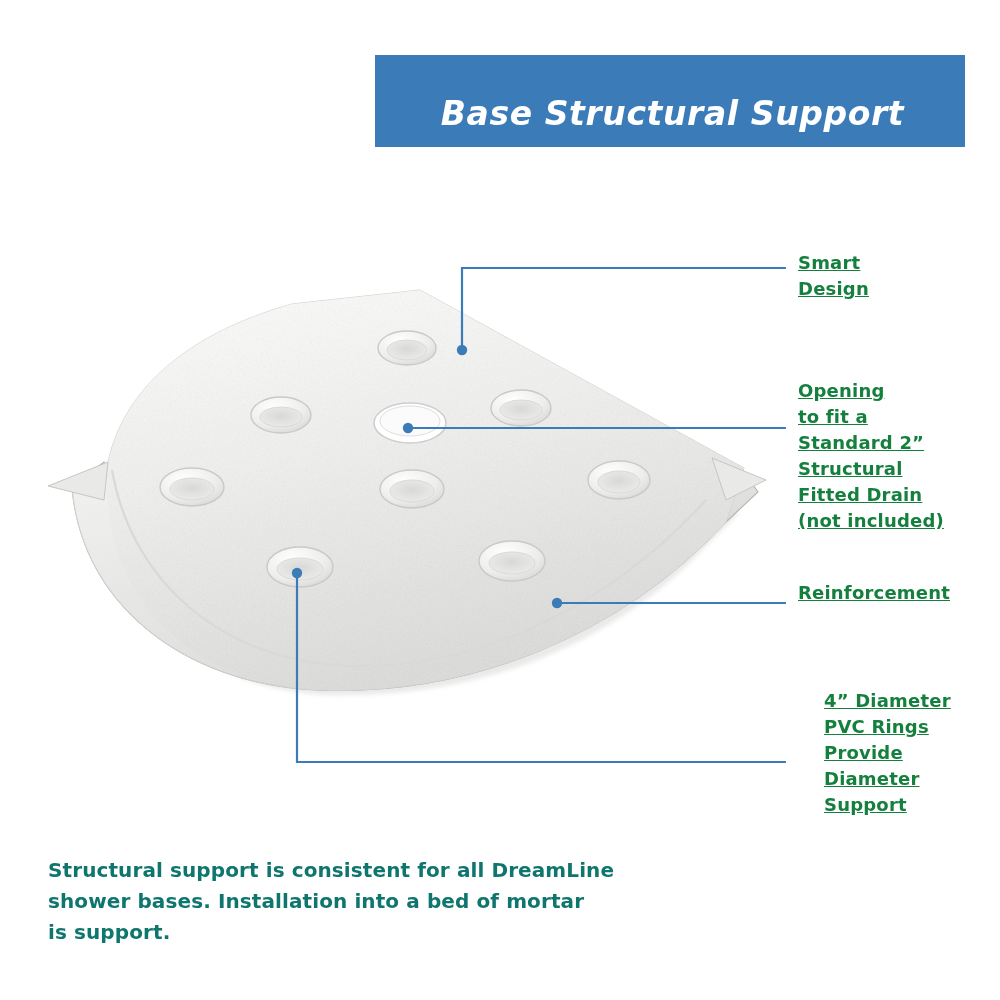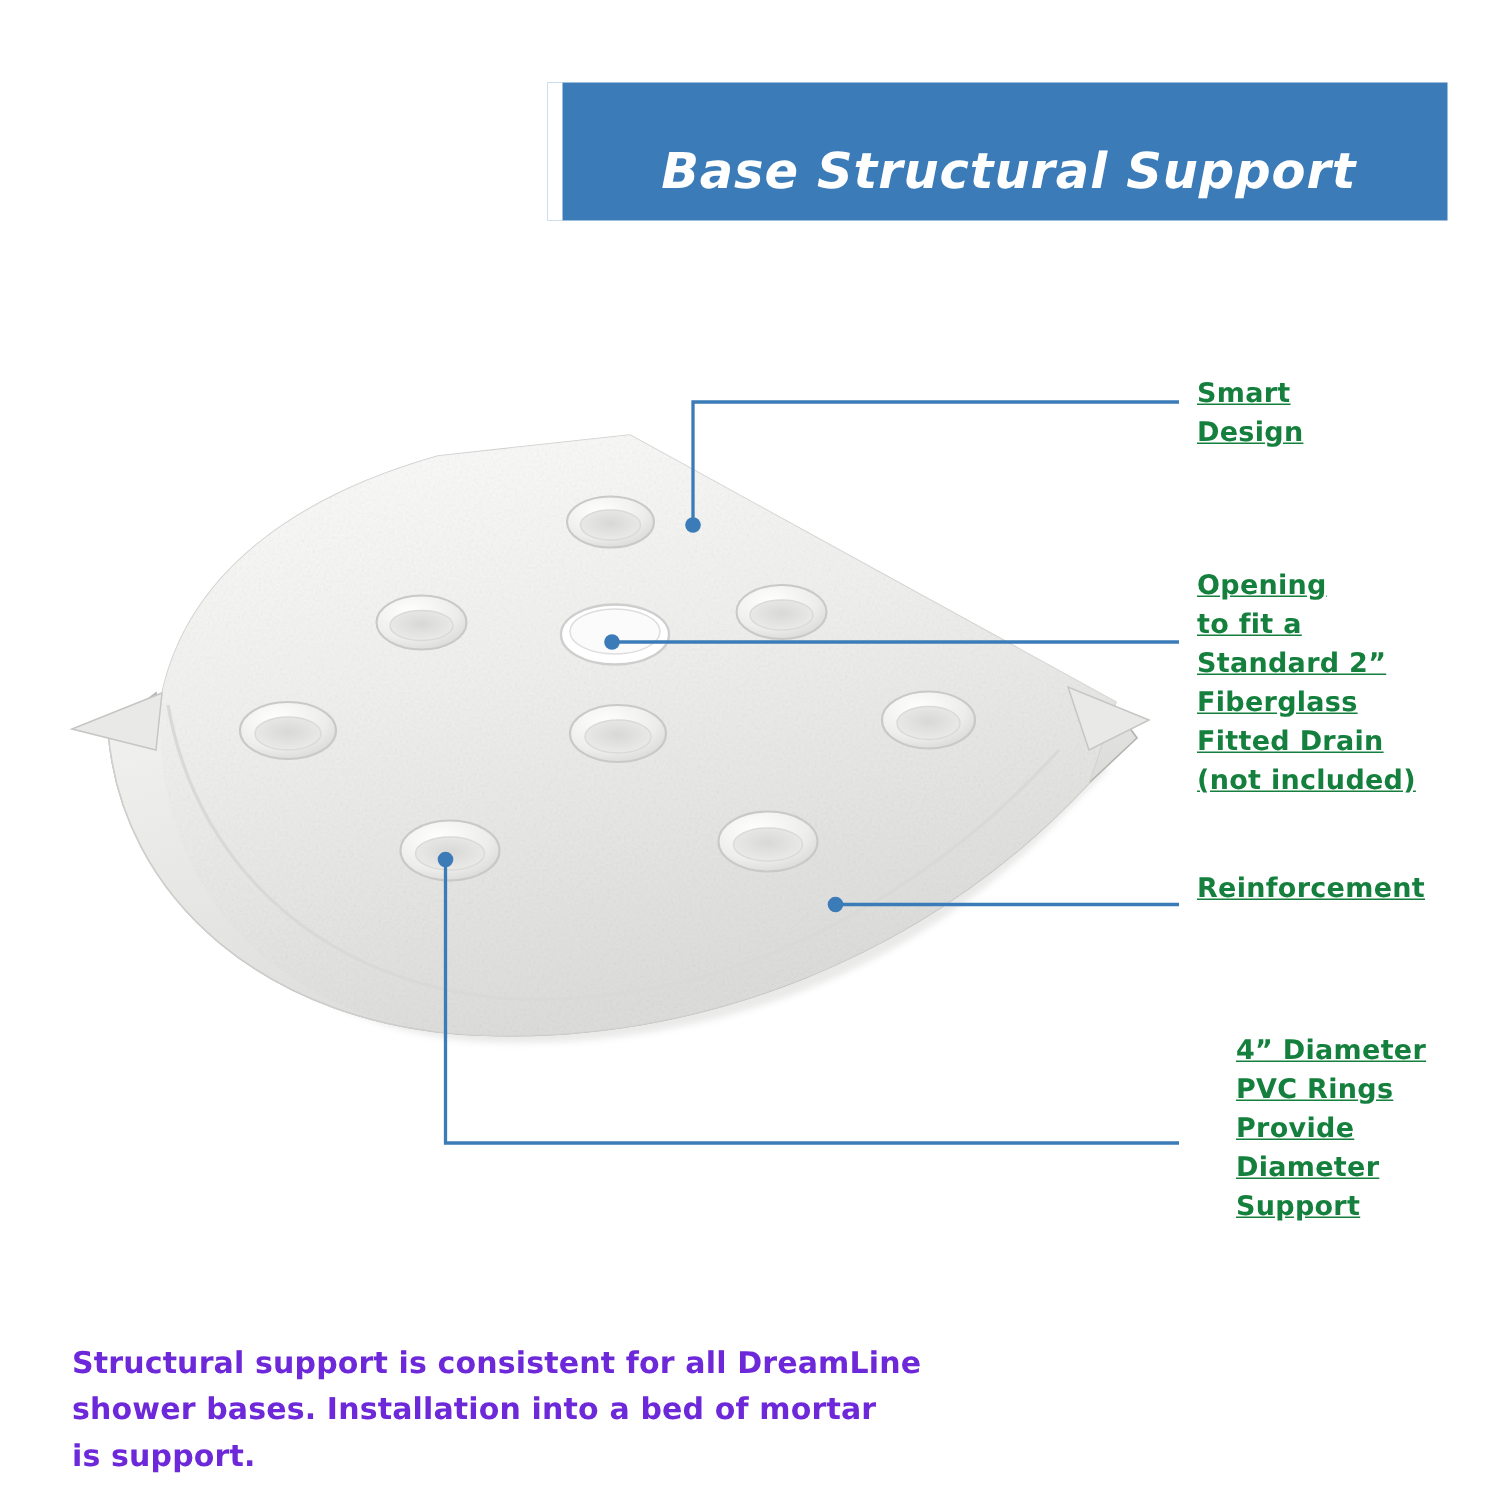--- a/index.html
+++ b/index.html
@@ -68,26 +68,25 @@
   #callout-drain-opening { left: 798px; top: 363px; width: 195px; margin-top: 15px; }
   #callout-fiberglass { left: 798px; top: 580px; width: 195px; }
   #callout-pvc-rings { left: 824px; top: 688px; width: 195px; }
 
   
   .footer-note {
     position: absolute;
     left: 48px;
     top: 855px;
     width: 640px;
-    color: #6d28d9;
+    color: #0f766e;
     font-size: 20px;
     font-weight: bold;
     line-height: 31px;
     letter-spacing: 0.1px;
-    margin-top: 38px;
   }
 
   
   #illustration {
     position: absolute;
     left: 0;
     top: 0;
     width: 1000px;
     height: 1000px;
   }
@@ -245,21 +244,21 @@
 
   <div class="callout" id="callout-smart-design">
     <div>Smart</div>
     <div>Design</div>
   </div>
 
   <div class="callout" id="callout-drain-opening">
     <div>Opening</div>
     <div>to fit a</div>
     <div>Standard 2”</div>
-    <div>Fiberglass</div>
+    <div>Structural</div>
     <div>Fitted Drain</div>
     <div>(not included)</div>
   </div>
 
   <div class="callout" id="callout-fiberglass">
     <div>Reinforcement</div>
   </div>
 
   <div class="callout" id="callout-pvc-rings">
     <div>4” Diameter</div>

